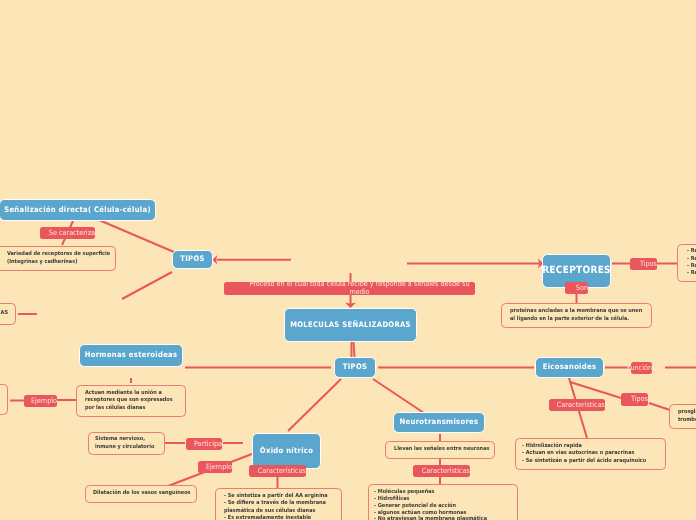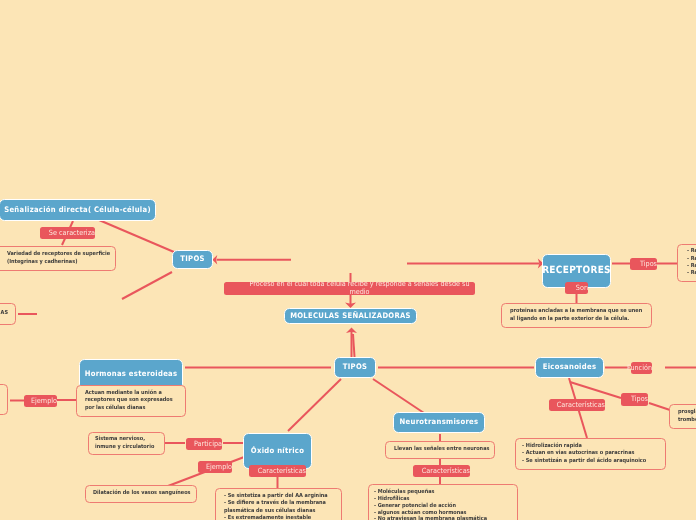--- a/index.html
+++ b/index.html
@@ -90,38 +90,38 @@
 
 
 <div class="node blue" id="n-tipos-top" style="left:172px;top:250px;width:41px;height:19px;font-size:7.6px;">
   <span>TIPOS</span>
 </div>
 
 <div class="node blue" id="n-receptores" style="left:542px;top:254px;width:69px;height:34px;font-size:10px;">
   <span>RECEPTORES</span>
 </div>
 
-<div class="node blue" id="n-moleculas" style="left:284px;top:308px;width:133px;height:16px;font-size:7.6px;">
+<div class="node blue" id="n-moleculas" style="left:284px;top:308px;width:133px;height:34px;font-size:7.6px;">
   <span>MOLECULAS SEÑALIZADORAS</span>
 </div>
 
 <div class="node blue" id="n-tipos-mid" style="left:334px;top:357px;width:42px;height:21px;font-size:7.6px;">
   <span>TIPOS</span>
 </div>
 
 <div class="node blue" id="n-directa" style="left:-1px;top:199px;width:157px;height:22px;font-size:7.6px;">
   <span>Señalización directa( Célula-célula)</span>
 </div>
 
 
-<div class="node blue" id="n-hormonas" style="left:79px;top:359px;width:104px;height:31px;font-size:7.6px;">
+<div class="node blue" id="n-hormonas" style="left:79px;top:344px;width:104px;height:23px;font-size:7.6px;">
   <span>Hormonas esteroideas</span>
 </div>
 
-<div class="node blue" id="n-oxido" style="left:243px;top:433px;width:69px;height:36px;font-size:7.6px;">
+<div class="node blue" id="n-oxido" style="left:252px;top:433px;width:69px;height:36px;font-size:7.6px;">
   <span>Óxido nítrico</span>
 </div>
 
 <div class="node blue" id="n-neuro" style="left:393px;top:412px;width:92px;height:21px;font-size:7.6px;">
   <span>Neurotransmisores</span>
 </div>
 
 <div class="node blue" id="n-eico" style="left:535px;top:357px;width:69px;height:21px;font-size:7.6px;">
   <span>Eicosanoides</span>
 </div>

